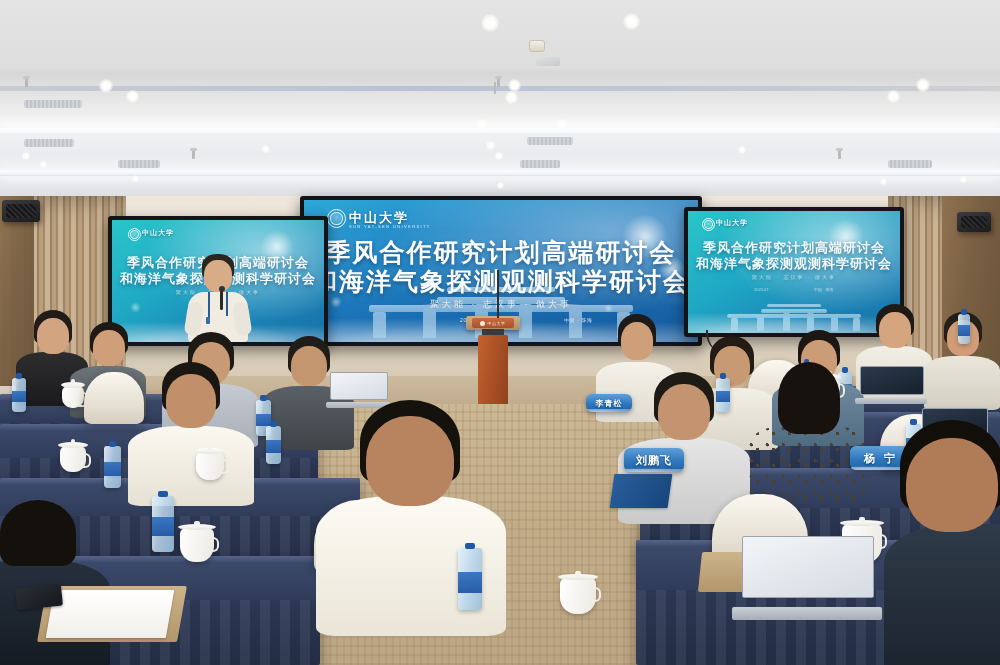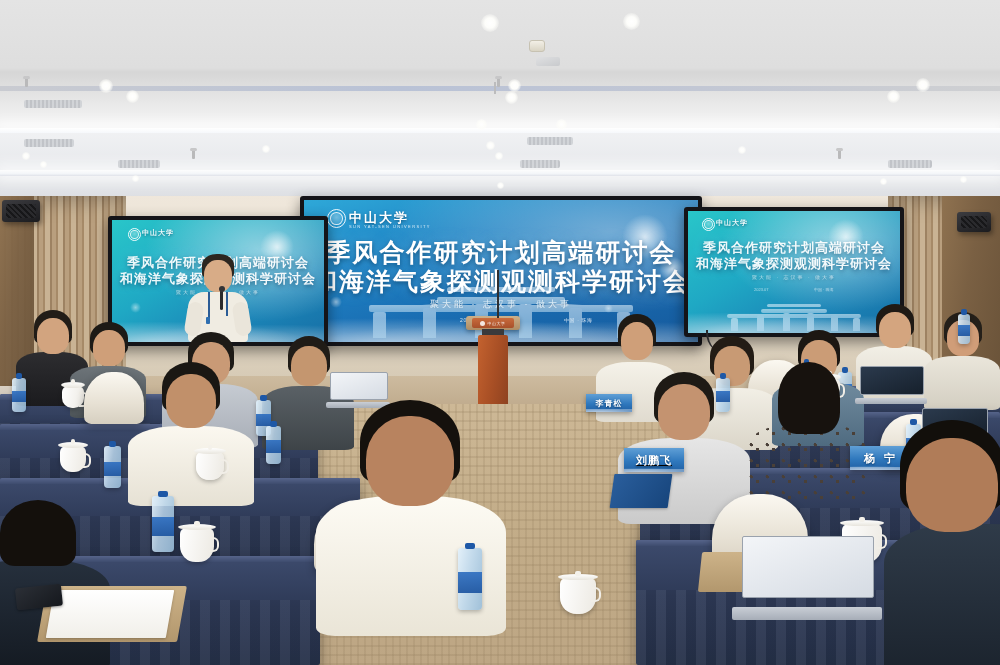--- a/index.html
+++ b/index.html
@@ -135,21 +135,21 @@
   .chair{position:absolute;border-radius:46% 46% 12% 12%/60% 60% 14% 14%;
     background:linear-gradient(#fbf8f1,#e7e1d4 60%,#d6cfc0);box-shadow:0 3px 8px rgba(0,0,0,.3);}
 
   
   .person{position:absolute;}
   .head{position:absolute;border-radius:48% 48% 42% 42%;}
   .hair{position:absolute;border-radius:50% 50% 20% 20%;}
   .torso{position:absolute;border-radius:40% 40% 10% 10%/26% 26% 6% 6%;}
 
   
-  .placard{position:absolute;border-radius:0;
+  .placard{position:absolute;border-radius:6px;
     background:linear-gradient(#5f9fd6,#2f78bd 55%,#1f5fa3);
     box-shadow:0 2px 5px rgba(0,0,0,.35);display:flex;align-items:center;justify-content:center;
     overflow:hidden;}
   .placard .pname{color:#fff;font-weight:700;letter-spacing:3px;white-space:nowrap;
     text-shadow:0 1px 2px rgba(0,30,60,.6);}
   .placard .pwave{position:absolute;left:0;right:0;bottom:0;height:38%;
     background:radial-gradient(120% 90% at 30% 110%,rgba(255,255,255,.6),rgba(255,255,255,0) 65%);}
   .placard .pstand{position:absolute;left:0;right:0;bottom:0;height:3px;background:rgba(255,255,255,.35);}
 
   .bottle{position:absolute;border-radius:3px 3px 4px 4px;
@@ -525,21 +525,21 @@
     </div>
   <div class="bottle" style="left:906px;top:424px;width:15px;height:38px;">
     <div class="cap"></div>
       <div class="lbl"></div>
     </div>
   <div class="laptop" style="left:922px;top:408px;width:64px;height:40px;">
     <div class="lid-screen dark"></div>
       <div class="base"></div>
     </div>
 
-  <div class="placard" style="left:624px;top:448px;width:60px;height:24px;text-decoration:underline;">
+  <div class="placard" style="left:624px;top:448px;width:60px;height:24px;">
     <span class="pname" style="font-size:11px;letter-spacing:1px;">刘鹏飞</span>
     <span class="pwave"></span>
       <span class="pstand"></span>
   </div>
 
   <div class="placard" style="left:850px;top:446px;width:62px;height:24px;">
     <span class="pname" style="font-size:11px;letter-spacing:3px;">杨 宁</span>
     <span class="pwave"></span>
       <span class="pstand"></span>
   </div>

